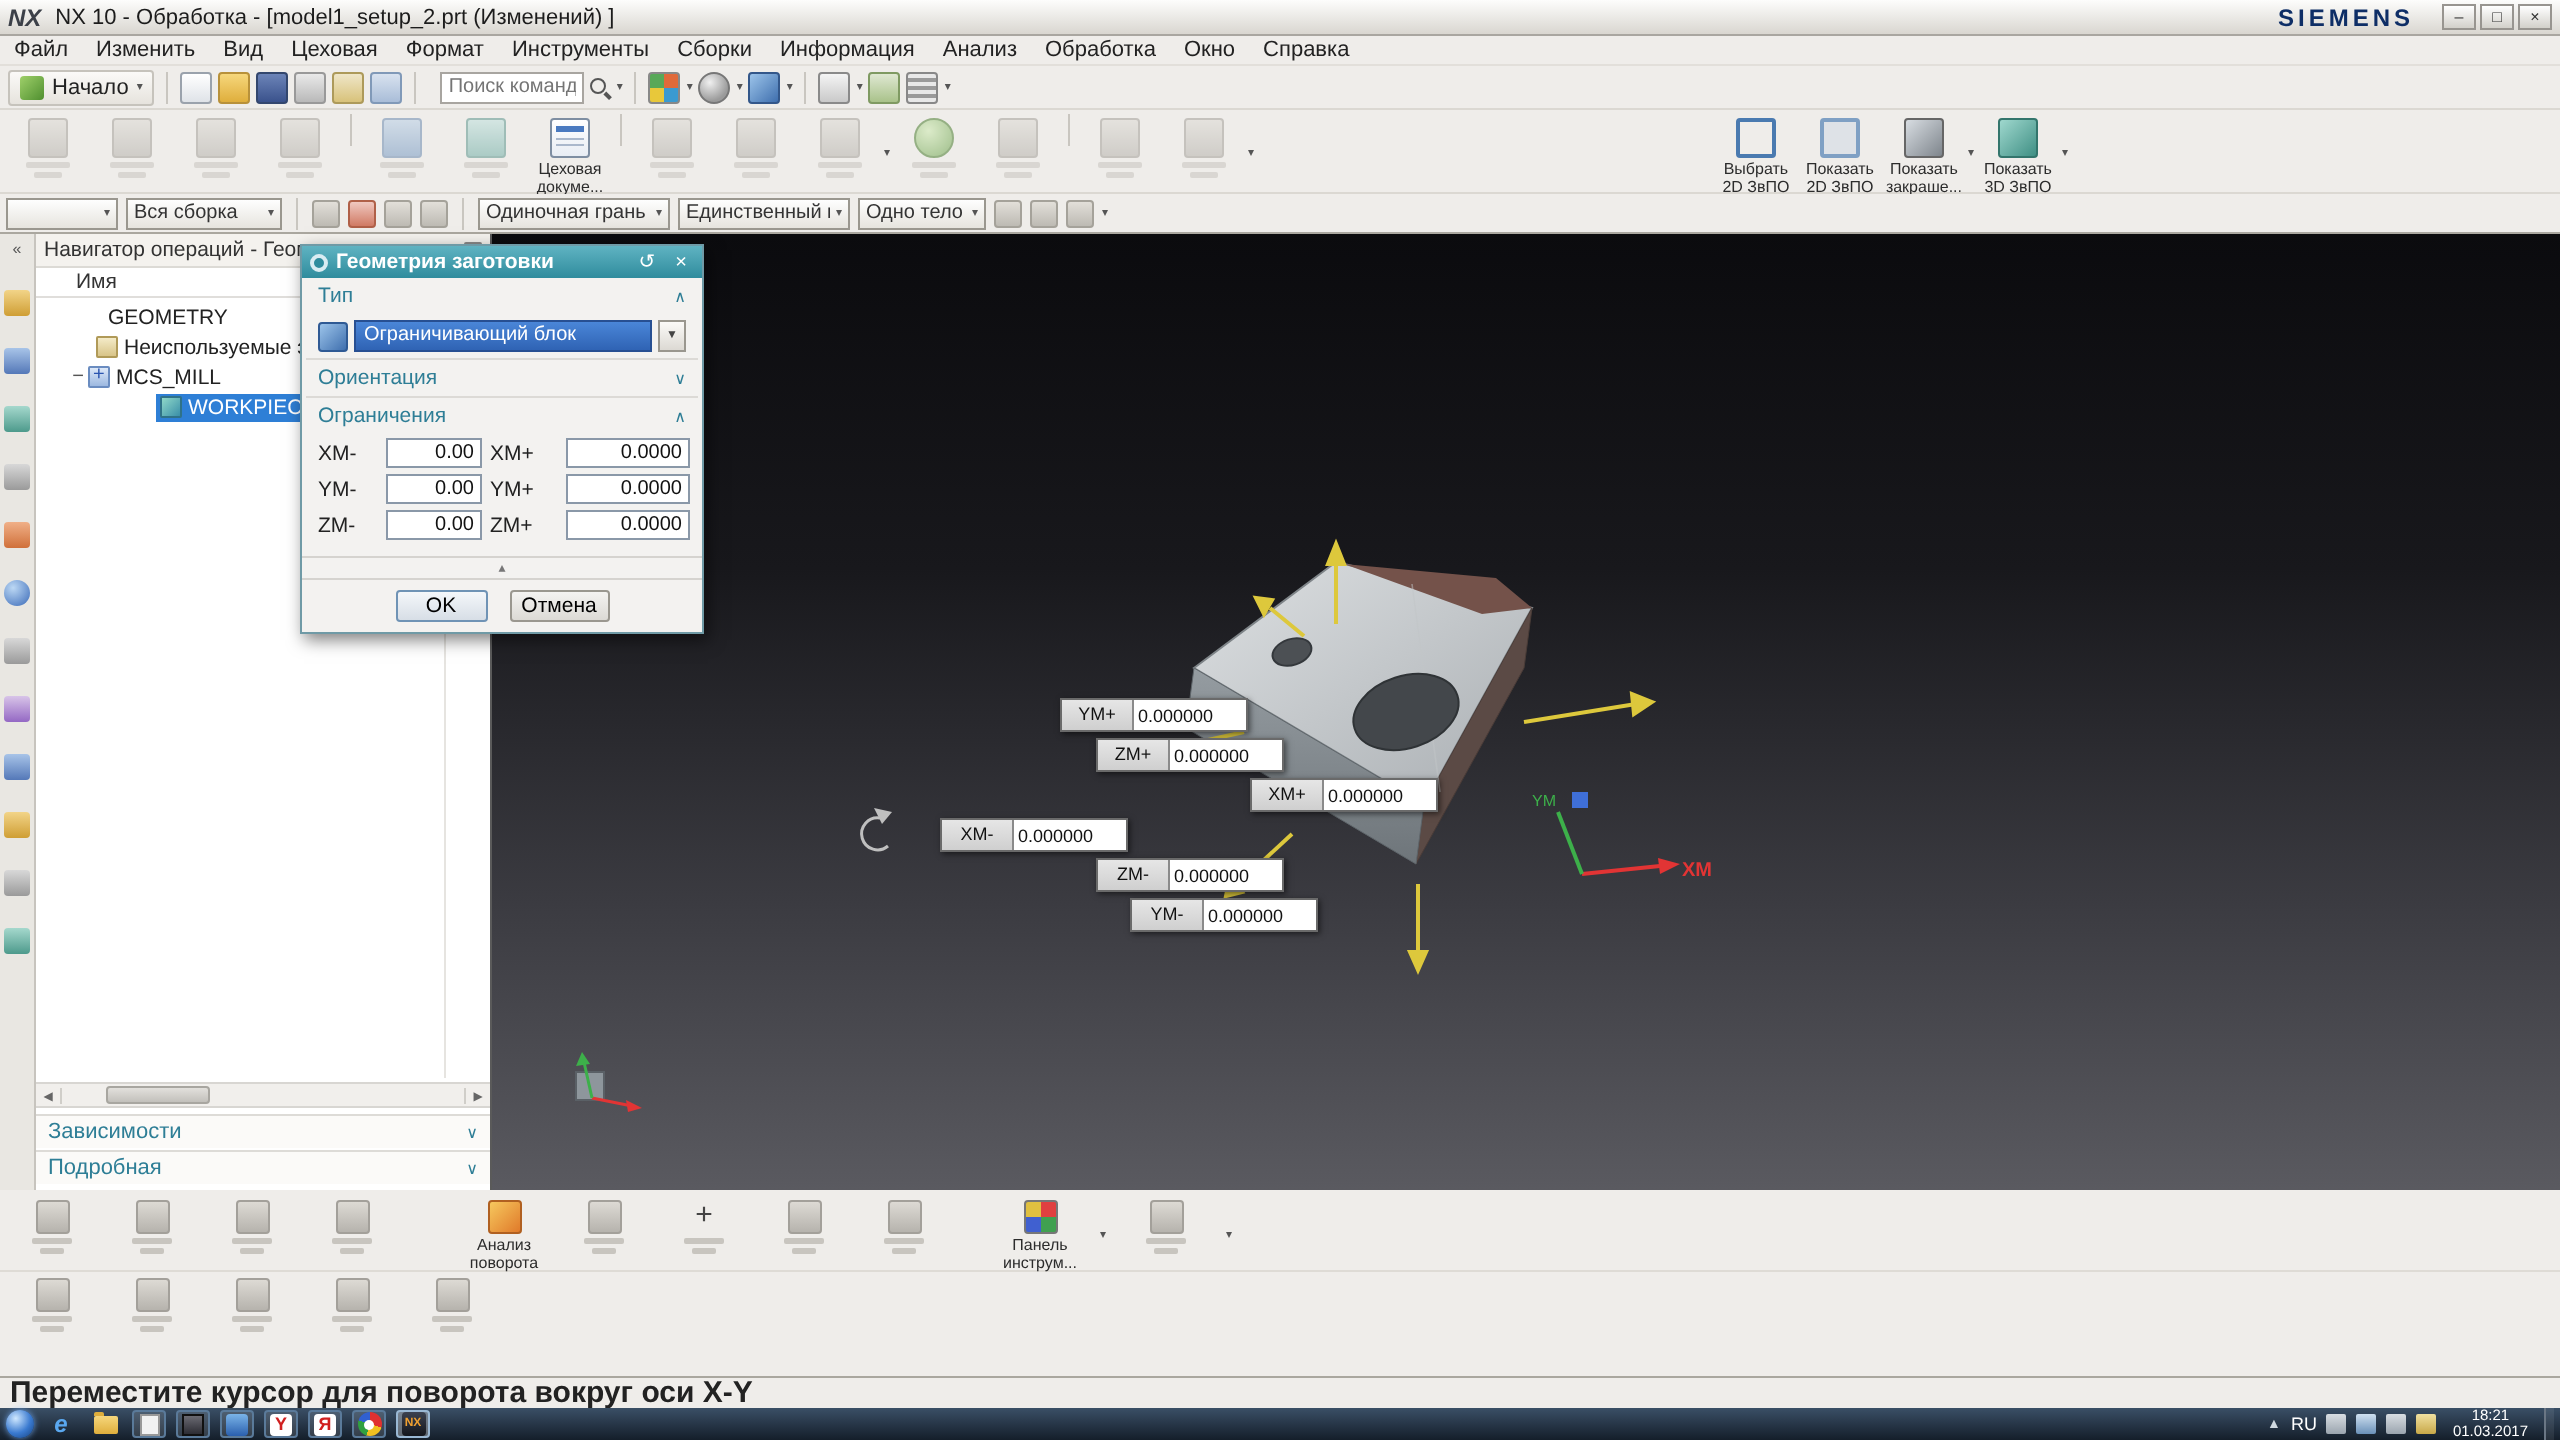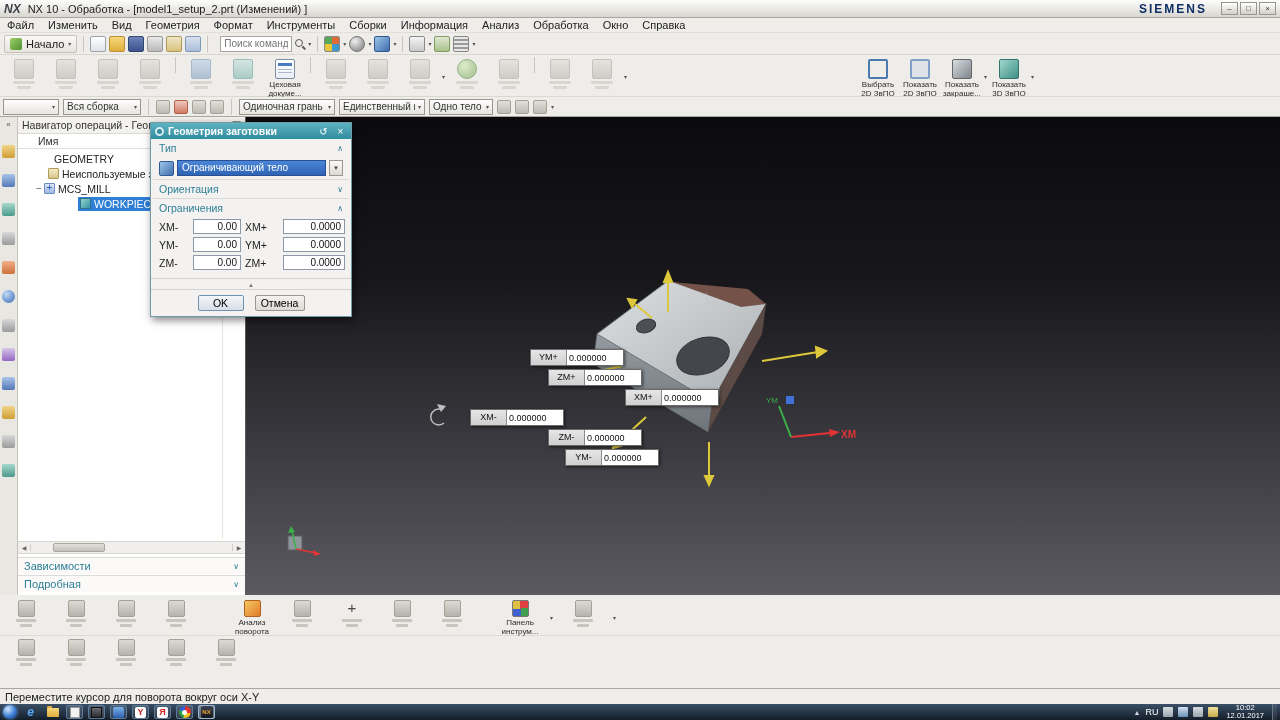--- a/index.html
+++ b/index.html
@@ -148,21 +148,21 @@
   .r2{border-top:1px solid #dedbd5;}
   .bbtn{width:40px;display:flex;flex-direction:column;align-items:center;gap:2px;}
   .bic{width:17px;height:17px;border-radius:2px;}
   .bic-gray{background:linear-gradient(#dddad4,#b6b3ad);border:1px solid #a3a09a;}
   .bic-draft{background:linear-gradient(135deg,#f6c85e,#e07a2a);border:1px solid #b06020;}
   .bic-panel{background:conic-gradient(#e04040 0 25%,#40a050 0 50%,#4060d0 0 75%,#e0c040 0);border:1px solid #777;}
   .bic-plus{background:transparent;color:#444;font-size:15px;line-height:15px;text-align:center;}
 
   
   .statusbar{position:absolute;left:0;top:688px;width:1280px;height:16px;background:#efedea;border-top:1px solid #aaa79f;display:flex;align-items:center;padding:0 5px;}
-  .statusmsg{font-size:11px;color:#222;}
+  .statusmsg{font-size:15px;color:#222;font-weight:bold;}
 
   
   .taskbar{position:absolute;left:0;top:704px;width:1280px;height:16px;background:linear-gradient(#3a4f66,#141e2a);display:flex;align-items:center;padding:0 3px;gap:5px;}
   .orb{width:14px;height:14px;border-radius:50%;background:radial-gradient(circle at 35% 30%,#cfe8ff,#3a7ad0 55%,#15407c);box-shadow:0 0 3px rgba(120,180,255,.8);}
   .tbi{width:17px;height:14px;display:flex;align-items:center;justify-content:center;border-radius:2px;}
   .tbi.app{border:1px solid #5a7a9a;background:rgba(255,255,255,.12);}
   .tbi.active{background:rgba(255,255,255,.32);border:1px solid #9ab8d4;}
   .ie{color:#5aa8f0;font-weight:bold;font-style:italic;font-size:12px;line-height:12px;}
   .tfolder{width:12px;height:9px;background:linear-gradient(#f6d77c,#dfae3c);border-radius:1px;position:relative;}
   .tfolder::before{content:"";position:absolute;left:0;top:-2px;width:5px;height:2px;background:#dfae3c;border-radius:1px 1px 0 0;}
@@ -195,21 +195,21 @@
       <span class="wb">–</span>
       <span class="wb">□</span>
       <span class="wb">×</span>
     </span>
   </div>
 
   <div class="menubar">
     <span class="mi">Файл</span>
     <span class="mi">Изменить</span>
     <span class="mi">Вид</span>
-    <span class="mi">Геометрия</span>
+    <span class="mi">Цеховая</span>
     <span class="mi">Формат</span>
     <span class="mi">Инструменты</span>
     <span class="mi">Сборки</span>
     <span class="mi">Информация</span>
     <span class="mi">Анализ</span>
     <span class="mi">Обработка</span>
     <span class="mi">Окно</span>
     <span class="mi">Справка</span>
   </div>
 
@@ -528,21 +528,21 @@
       <span class="dlgtext">Геометрия заготовки</span>
       <span class="dlgbtn">↺</span>
       <span class="dlgbtn">×</span>
     </div>
     <div class="dsec">
       <span class="dsectext">Тип</span>
       <span class="dchev">∧</span>
     </div>
     <div class="typerow">
       <span class="typeicon"></span>
-      <div class="typeval"><span>Ограничивающий тело</span></div>
+      <div class="typeval"><span>Ограничивающий блок</span></div>
       <div class="typedrop">▼</div>
     </div>
     <div class="ddiv"></div>
     <div class="dsec">
       <span class="dsectext">Ориентация</span>
       <span class="dchev">∨</span>
     </div>
     <div class="ddiv"></div>
     <div class="dsec">
       <span class="dsectext">Ограничения</span>
@@ -690,19 +690,19 @@
         <span class="tnx">NX</span>
       </div>
     <div class="traygap"></div>
     <span class="trayup">▲</span>
     <span class="lang">RU</span>
     <span class="trayic"></span>
     <span class="trayic net"></span>
     <span class="trayic"></span>
     <span class="trayic flag"></span>
     <div class="clock">
-      <div>10:02</div>
-      <div>12.01.2017</div>
+      <div>18:21</div>
+      <div>01.03.2017</div>
     </div>
     <div class="showdesk"></div>
   </div>
 
 </div>
 
 </body></html>

